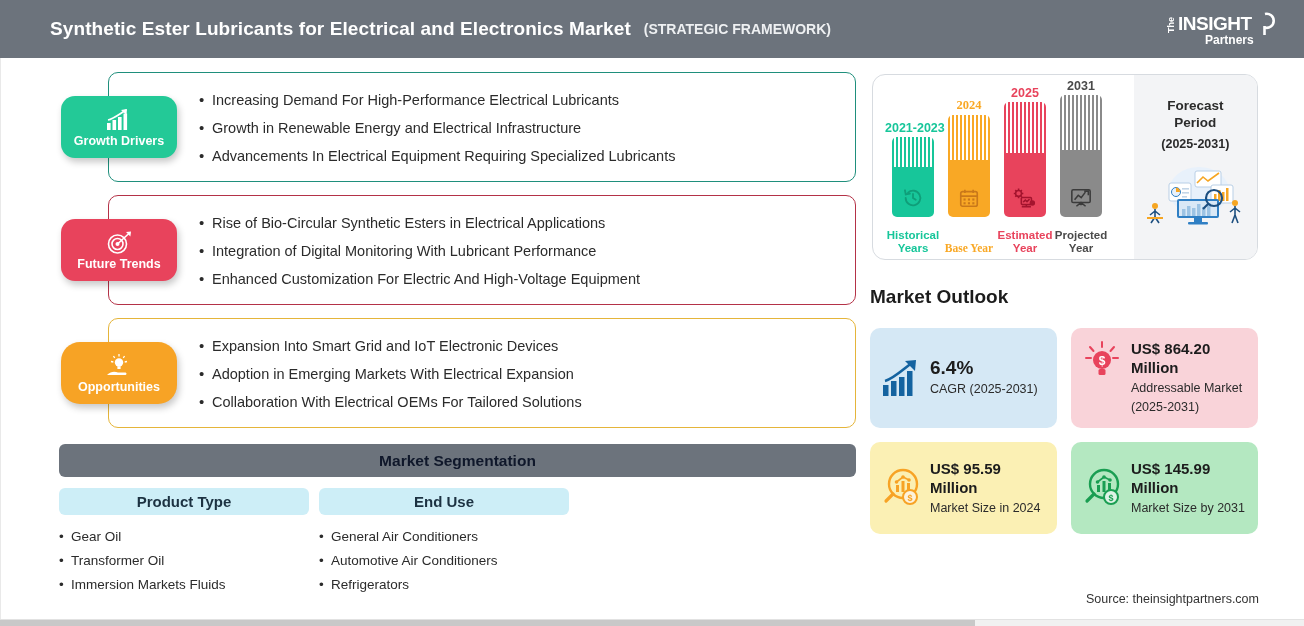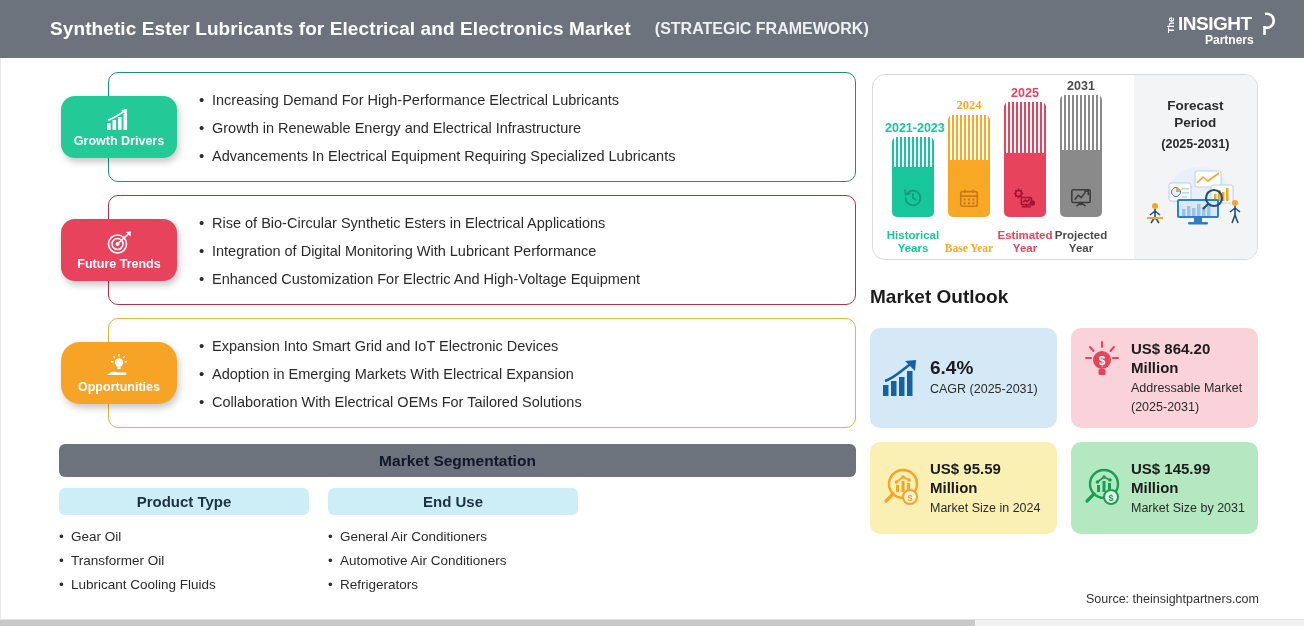--- a/index.html
+++ b/index.html
@@ -16,21 +16,21 @@
     position: absolute; left: 0; top: 0; width: 1304px; height: 58px;
     background: #6c737c;
     display: flex; align-items: center;
   }
   .header-title {
     margin-left: 50px;
     color: #ffffff; font-size: 19px; font-weight: bold; letter-spacing: .1px;
     white-space: nowrap;
   }
   .header-sub {
-    margin-left: 24px; color: #eef0f2; font-size: 16px; font-weight: bold;
+    margin-left: 13px; color: #eef0f2; font-size: 14px; font-weight: bold;
     white-space: nowrap;
   }
   .logo { position: absolute; right: 22px; top: 8px; width: 120px; height: 42px; color:#fff; }
 
   
   .left-col { position: absolute; left: 11px; top: 58px; width: 862px; height: 568px; }
 
   .panel {
     position: absolute; left: 97px; width: 748px;
     border-radius: 10px; background: #fff;
@@ -61,21 +61,21 @@
   .badge .bicon { width: 30px; height: 26px; margin-bottom: 1px; }
   .badge .blabel { font-size: 12.5px; font-weight: bold; white-space: nowrap; }
 
   
   .seg-header {
     position: absolute; left: 48px; top: 386px; width: 797px; height: 33px;
     background: #6c737c; border-radius: 6px;
     display: flex; align-items: center; justify-content: center;
     color: #0f172a; font-size: 15.5px; font-weight: bold;
   }
-  .seg-cols { position: absolute; left: 48px; top: 430px; width: 800px; display: flex; gap: 19px; }
+  .seg-cols { position: absolute; left: 48px; top: 430px; width: 800px; display: flex; gap: 10px; }
   .seg-col { width: 250px; }
   .seg-title {
     height: 27px; background: #cdeef7; border-radius: 6px;
     display: flex; align-items: center; justify-content: center;
     color: #1c3242; font-size: 15px; font-weight: bold;
   }
   .seg-list { margin-top: 10px; }
   .seg-list li {
     list-style: none; position: relative; padding-left: 12px;
     font-size: 13.5px; color: #2b2b2b; line-height: 24px; white-space: nowrap;
@@ -236,21 +236,21 @@
       <span class="blabel">Opportunities</span>
     </div>
 
     <div class="seg-header">Market Segmentation</div>
     <div class="seg-cols">
       <div class="seg-col">
         <div class="seg-title">Product Type</div>
         <ul class="seg-list">
           <li>Gear Oil</li>
           <li>Transformer Oil</li>
-          <li>Lubricant Cooling Fluids</li>
+          <li>Immersion Markets Fluids</li>
         </ul>
       </div>
       <div class="seg-col">
         <div class="seg-title">End Use</div>
         <ul class="seg-list">
           <li>General Air Conditioners</li>
           <li>Automotive Air Conditioners</li>
           <li>Refrigerators</li>
         </ul>
       </div>

